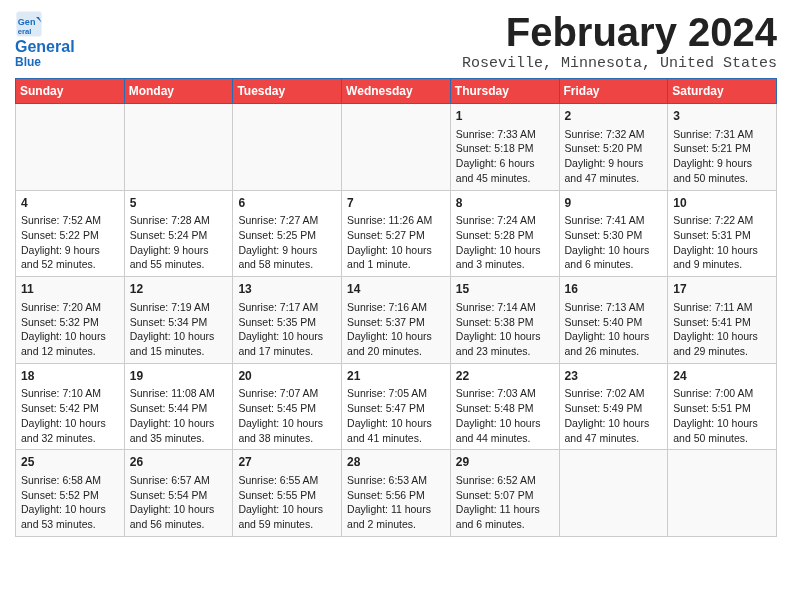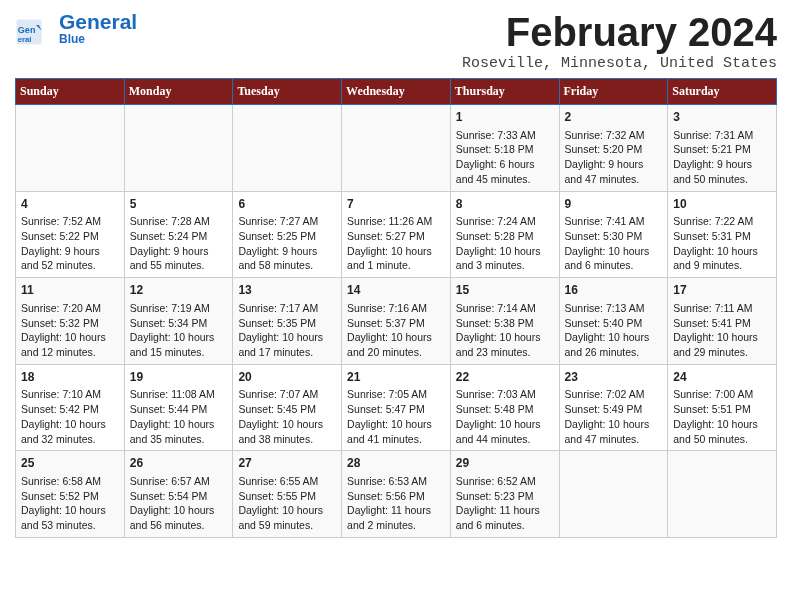--- a/index.html
+++ b/index.html
@@ -11,22 +11,23 @@
       padding: 10px 15px;
     }
     .header-area {
       display: flex;
       justify-content: space-between;
       align-items: flex-start;
       margin-bottom: 6px;
     }
     .logo {
       display: flex;
-      align-items: flex-end;
-      gap: 16px;
+      align-items: flex-start;
+      gap: 0;
+      flex-direction: column;
     }
     .logo-icon {
       width: 28px;
       height: 28px;
     }
     .title-block { text-align: right; }
     .main-title {
       font-size: 40px;
       font-weight: bold;
       color: #222;
@@ -35,27 +36,26 @@
       font-size: 15px;
       color: #444;
       font-family: Liberation Mono, monospace;
     }
     table {
       width: 100%;
       border-collapse: collapse;
       font-size: 11px;
     }
     thead tr th {
-      background: #7f1d1d;
+      background: #ef4444;
       color: #fff;
       padding: 5px 4px;
       text-align: left;
       font-size: 12px;
       border: 1px solid #2a6bb5;
-      font-family: Liberation Serif, serif;
     }
     tbody tr td {
       border: 1px solid #ccc;
       vertical-align: top;
       padding: 4px 5px;
       min-height: 70px;
       height: 80px;
       width: 14.28%;
       color: #222;
       font-size: 10.5px;
@@ -80,21 +80,21 @@
 
 <div class="header-area">
   <div class="logo">
     <svg class="logo-icon" viewBox="0 0 40 40">
       <rect x="2" y="2" width="36" height="36" rx="4" fill="#1a6bbf" opacity="0.15"></rect>
       <text x="4" y="22" font-size="13" font-weight="bold" fill="#1a6bbf">Gen</text>
       <text x="4" y="34" font-size="11" font-weight="bold" fill="#1a6bbf">eral</text>
       <polygon points="30,10 38,18 34,10" fill="#1a6bbf"></polygon>
     </svg>
     <div>
-      <div style="font-size:21px;font-weight:bold;color:#1a6bbf;line-height:1.1">General</div>
+      <div style="font-size:16px;font-weight:bold;color:#1a6bbf;line-height:1.1">General</div>
       <div style="font-size:12px;font-weight:bold;color:#1a6bbf;line-height:1.1">Blue</div>
     </div>
   </div>
   <div class="title-block">
     <div class="main-title">February 2024</div>
     <div class="subtitle">Roseville, Minnesota, United States</div>
   </div>
 </div>
 
 <table>
@@ -287,20 +287,20 @@
         </td>
         <td>
           <span class="day-number">28</span>
           <div>Sunrise: 6:53 AM</div>
           <div>Sunset: 5:56 PM</div>
           <div>Daylight: 11 hours and 2 minutes.</div>
         </td>
         <td>
           <span class="day-number">29</span>
           <div>Sunrise: 6:52 AM</div>
-          <div>Sunset: 5:23 PM</div>
+          <div>Sunset: 5:07 PM</div>
           <div>Daylight: 11 hours and 6 minutes.</div>
         </td>
         <td class="empty"></td>
         <td class="empty"></td>
       </tr>
     </tbody>
 </table>
 
 </body></html>

